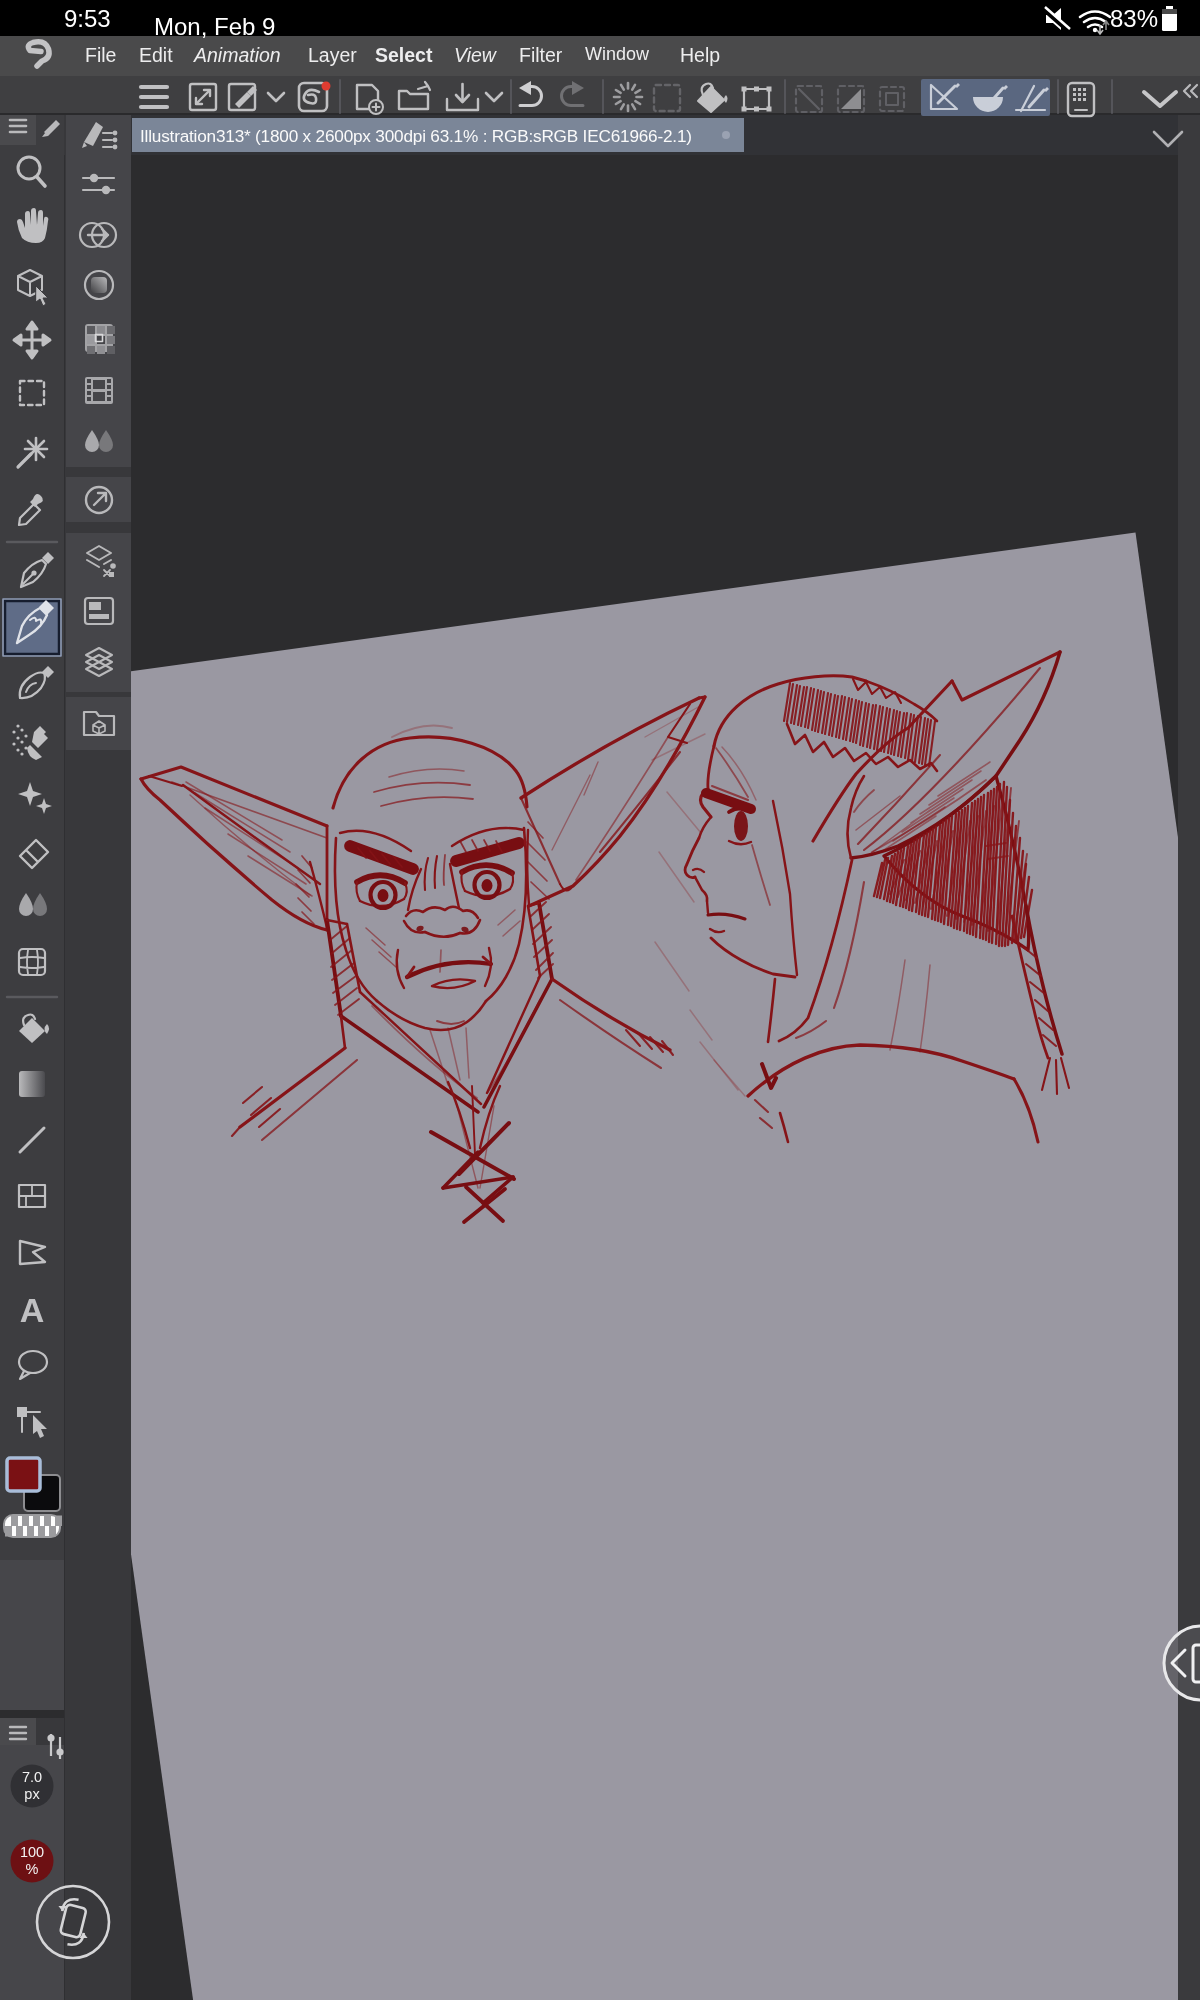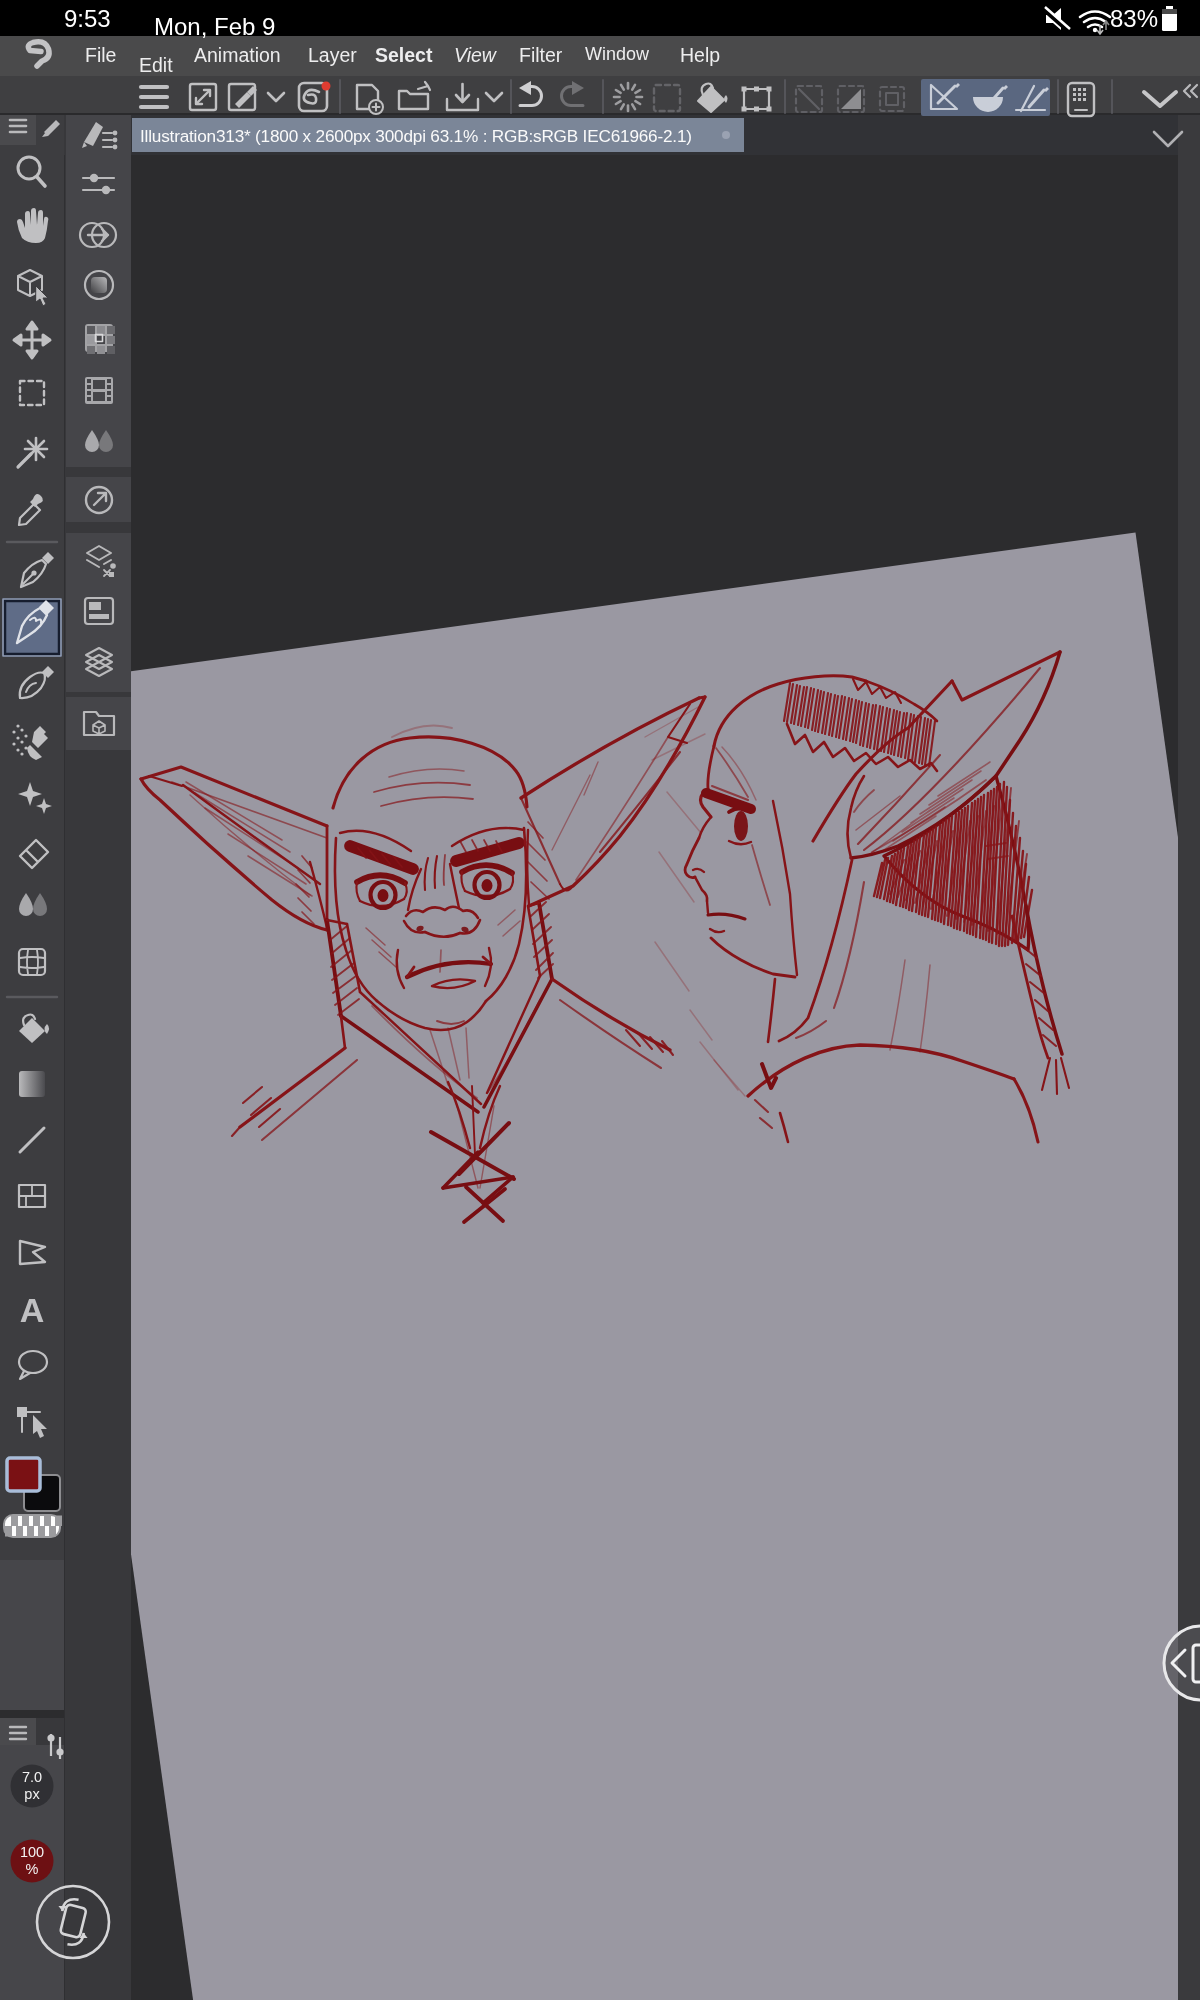--- a/index.html
+++ b/index.html
@@ -16,22 +16,22 @@
 <div class="abs" style="left:1178px;top:115px;width:22px;height:1885px;background:#3a3a3d"></div>
 <div class="abs" style="left:0;top:1560px;width:64px;height:150px;background:#46464a"></div>
 <div class="abs" style="left:0;top:1710px;width:64px;height:8px;background:#2c2c2e"></div>
 <div class="abs" style="left:0;top:1718px;width:64px;height:27px;background:#38383b"></div>
 <div class="abs" style="left:0;top:1745px;width:64px;height:255px;background:#46464a"></div>
 <div class="abs" style="left:0;top:1718px;width:36px;height:27px;background:#4a4a4d"></div>
 <div class="txt" style="left:64px;top:5px;font-size:24px;color:#fff;">9:53</div>
 <div class="txt" style="left:154px;top:5px;font-size:24px;color:#fff;margin-top:8px;">Mon, Feb 9</div>
 <div class="txt" style="left:1110px;top:5px;font-size:24px;color:#fff;">83%</div>
 <div class="txt" style="left:85px;top:44px;font-size:19.5px;color:#ededee;">File</div>
-<div class="txt" style="left:139px;top:44px;font-size:19.5px;color:#ededee;margin-top:10px;">Edit</div>
-<div class="txt" style="left:194px;top:44px;font-size:19.5px;color:#ededee;">Animation</div>
+<div class="txt" style="left:139px;top:44px;font-size:19.5px;color:#ededee;">Edit</div>
+<div class="txt" style="left:194px;top:44px;font-size:19.5px;color:#ededee;font-style:italic;">Animation</div>
 <div class="txt" style="left:308px;top:44px;font-size:19.5px;color:#ededee;">Layer</div>
 <div class="txt" style="left:375px;top:44px;font-size:19.5px;color:#ededee;font-weight:bold;">Select</div>
 <div class="txt" style="left:454px;top:44px;font-size:19.5px;color:#ededee;font-style:italic;">View</div>
 <div class="txt" style="left:519px;top:44px;font-size:19.5px;color:#ededee;">Filter</div>
 <div class="txt" style="left:585px;top:44px;font-size:18px;color:#ededee;">Window</div>
 <div class="txt" style="left:680px;top:44px;font-size:19.5px;color:#ededee;text-align:center;">Help</div>
 <div class="abs" style="left:132px;top:118px;width:612px;height:34px;background:#7b8698"></div>
 <div class="txt" style="left:140px;top:126px;font-size:17.2px;font-weight:normal;color:#fafafa;letter-spacing:-0.2px;">Illustration313* (1800 x 2600px 300dpi 63.1% : RGB:sRGB IEC61966-2.1)</div>
 <div class="abs" style="left:0;top:113px;width:1200px;height:2px;background:#2a2a2c"></div>
 <div class="abs" style="left:64px;top:155px;width:1px;height:1845px;background:#2f2f32"></div>

